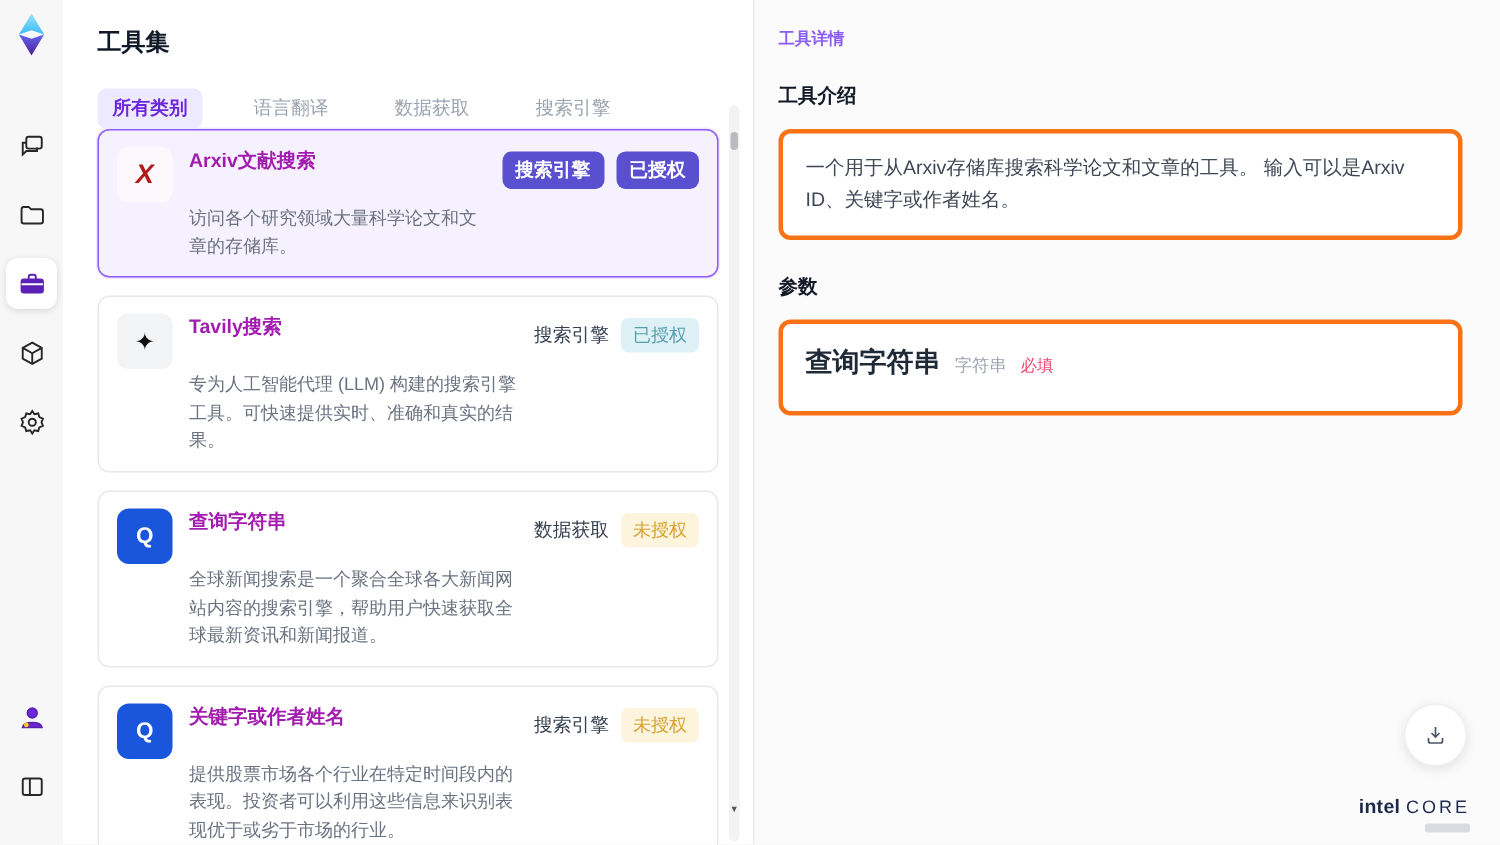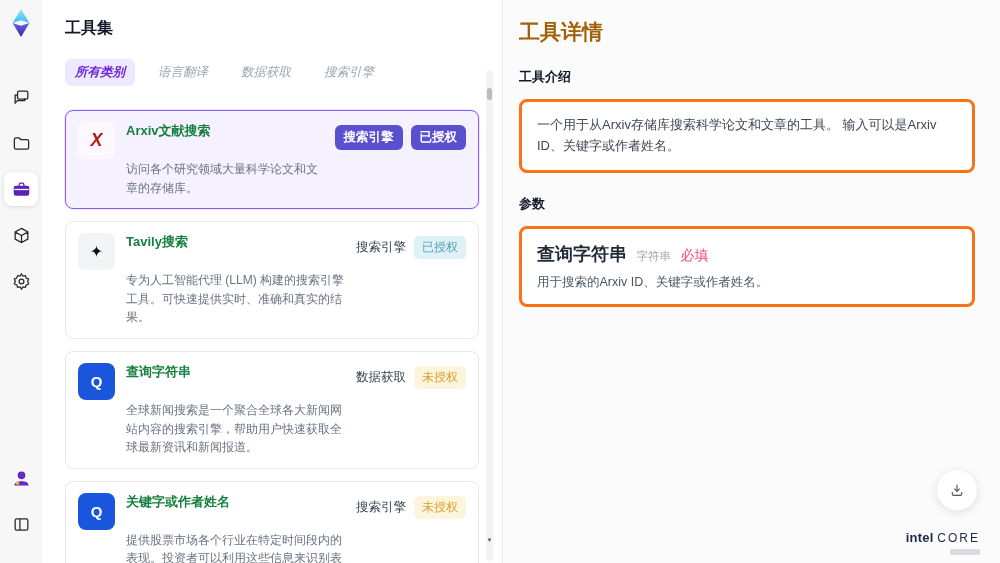--- a/index.html
+++ b/index.html
@@ -15,62 +15,62 @@
     margin-bottom:12px; border-radius:8px; cursor:pointer; }
   .nav-ic svg { width:19px; height:19px; stroke:#27272a; fill:none; stroke-width:1.6; }
   .nav-ic.active { background:#ffffff; box-shadow:0 1px 4px rgba(0,0,0,.12); }
   .nav-ic.active svg { stroke:#5b21b6; fill:#5b21b6; }
   .sb-spacer { flex:1; }
   .nav-ic.user svg { stroke:#5b21b6; fill:#6d28d9; }
 
   
   .list-panel { width:460px; background:#ffffff; padding:18px 6px 0 23px; position:relative; flex-shrink:0; }
   .page-title { font-size:16px; font-weight:bold; color:#111827; margin-bottom:20px; }
-  .tabs { display:flex; gap:13px; margin-bottom:24px;font-style:italic; }
+  .tabs { display:flex; gap:24px; margin-bottom:0; }
   .tab { font-size:12.5px; color:#9ca3af; padding:5px 10px; border-radius:6px; cursor:pointer; white-space:nowrap; }
   .tab.active { background:#ede9fe; color:#6d28d9; font-weight:bold; }
 
   .tool-list { width:414px; }
   .tool-card { background:#fff; border:1px solid #e7e8ec; border-radius:8px;
     padding:11px 12px; margin-bottom:12px; display:flex; gap:11px; cursor:pointer; }
   .tool-card.selected { border:1.5px solid #8b5cf6; background:#f6f1fe;
     box-shadow:0 0 0 1px rgba(139,92,246,.15); }
   .tool-ic { width:37px; height:37px; border-radius:7px; flex-shrink:0;
     display:flex; align-items:center; justify-content:center; font-size:18px; font-weight:bold; }
   .tool-ic.arxiv { background:#fdf8fb; color:#b31b1b; font-style:italic; }
   .tool-ic.tavily { background:#f3f4f6; color:#111; font-size:16px; }
   .tool-ic.news { background:#1a56db; color:#fff; border-radius:8px; font-size:15px; }
   .tool-mid { flex:1; min-width:0; }
-  .tool-name { font-size:13px; font-weight:bold; color:#15803d; margin-bottom:4px; }
+  .tool-name { font-size:13px; font-weight:bold; color:#a21caf; margin-bottom:4px; }
   .tool-desc { font-size:12px; color:#6b7280; line-height:1.55;margin-top:20px; }
   .tool-right { display:flex; gap:8px; align-items:flex-start; padding-top:3px; flex-shrink:0; }
   .cat-label { font-size:12.5px; color:#374151; padding:3px 0; white-space:nowrap; }
   .badge { font-size:12px; padding:3px 8px; border-radius:5px; white-space:nowrap; }
   .badge.authorized { background:#ddf1f6; color:#58a0b0; }
   .badge.unauthorized { background:#fcf4dd; color:#d9a22e; }
   .tool-card.selected .cat-label,
   .tool-card.selected .badge { background:#5a4fcf; color:#ffffff; font-size:12.5px;
     padding:4px 9px; border-radius:6px; font-weight:bold; }
 
   
   .scrollbar { position:absolute; right:9px; top:70px; bottom:2px; width:7px; background:#f3f3f4; border-radius:4px; }
   .scroll-thumb { position:absolute; top:18px; left:1px; width:5px; height:12px; background:#b9bbc1; border-radius:3px; }
   .scroll-arrow { position:absolute; bottom:18px; left:0; width:7px; text-align:center;
     font-size:6px; color:#55565a; }
 
   
   .detail-panel { flex:1; background:#fbfbfc; border-left:1px solid #ececf0; padding:18px 25px 0 16px; position:relative; }
-  .detail-title { font-size:21px; font-weight:bold; color:#a16207; margin-bottom:22px; }
+  .detail-title { font-size:11px; font-weight:bold; color:#8b5cf6; margin-bottom:22px; }
   .section-head { font-size:13px; font-weight:bold; color:#111827; margin-bottom:13px; }
   .card { background:#fff; border:3px solid #f97316; border-radius:8px; padding:13px 15px; margin-bottom:22px; }
   .intro-text { font-size:13px; color:#3f4654; line-height:1.6; }
   .param-head { margin-bottom:8px; }
   .param-name { font-size:18px; font-weight:bold; color:#1f2937; }
   .param-type { font-size:11.5px; color:#9ca3af; margin-left:5px; }
-  .param-required { font-size:14px; color:#ef4a75; margin-left:5px; }
+  .param-required { font-size:11px; color:#ef4a75; margin-left:5px; }
   .param-desc { font-size:12.5px; color:#4b5563; }
 
   
   .download-fab { position:absolute; right:22px; bottom:52px; width:42px; height:42px; border-radius:50%;
     background:#fff; border:1px solid #eef0f2; box-shadow:0 2px 8px rgba(0,0,0,.10);
     display:flex; align-items:center; justify-content:center; cursor:pointer; }
   .download-fab svg { width:16px; height:16px; stroke:#4b5563; fill:none; stroke-width:1.7; }
   .intel-logo { position:absolute; right:20px; bottom:18px; color:#1e2a4a; font-size:13px;
     letter-spacing:.2px; white-space:nowrap; }
   .intel-logo .intel { font-weight:bold;text-align:right; }
@@ -236,21 +236,20 @@
       <div class="intro-text">一个用于从Arxiv存储库搜索科学论文和文章的工具。 输入可以是Arxiv ID、关键字或作者姓名。</div>
     </div>
 
     <div class="section-head">参数</div>
     <div class="card">
       <div class="param-head">
         <span class="param-name">查询字符串</span>
         <span class="param-type">字符串</span>
         <span class="param-required">必填</span>
       </div>
-      <div class="param-desc">用于搜索的Arxiv ID、关键字或作者姓名。</div>
     </div>
   </section>
 
   <div class="download-fab">
     <svg viewBox="0 0 24 24">
       <path d="M12 4 v10 M8 10 l4 4 4-4 M5 15 v3 a2 2 0 0 0 2 2 h10 a2 2 0 0 0 2-2 v-3"></path>
     </svg>
   </div>
   <div class="intel-logo">
     <span class="intel">intel</span>

